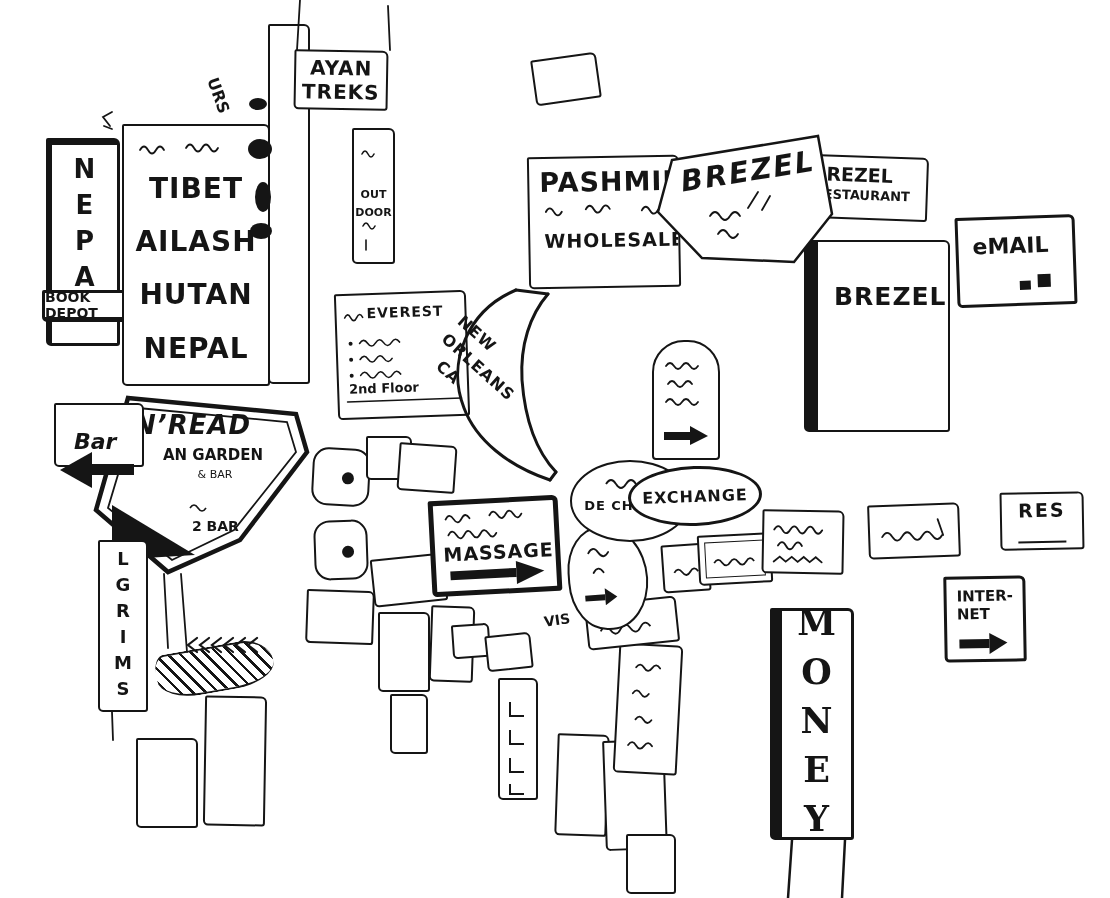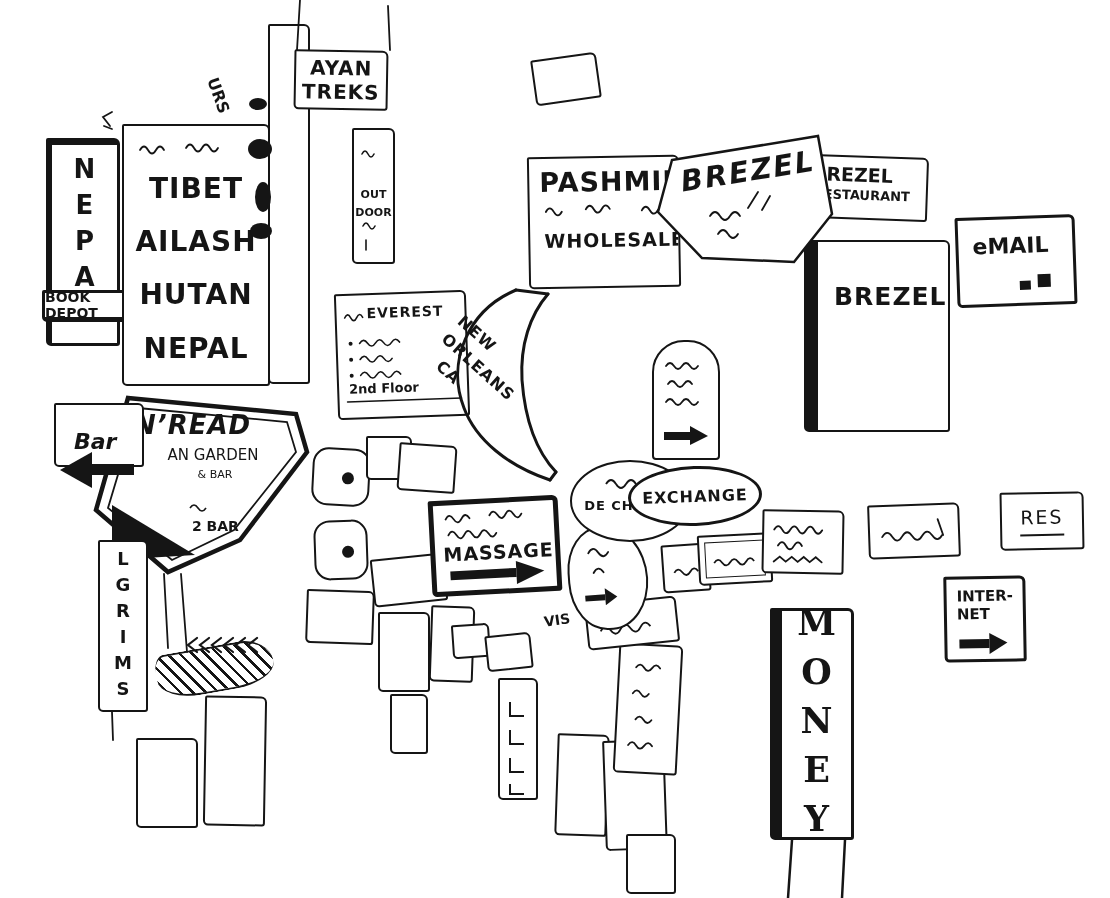--- a/index.html
+++ b/index.html
@@ -234,21 +234,21 @@
   </div>
 
   <div class="shape" style="left:90px;top:390px;width:225px;height:190px;z-index:3;">
     <svg width="225" height="190">
       <polygon points="38,8 206,24 217,62 150,150 78,182 6,120" fill="#ffffff" stroke="#151515" stroke-width="4.5"></polygon>
       <polygon points="48,18 197,32 206,62 144,140 82,170 18,118" fill="none" stroke="#151515" stroke-width="1.8"></polygon>
       <polygon points="22,115 105,165 22,170" fill="#151515"></polygon>
       <path d="M100 118 q4 -6 8 0 t8 0" stroke="#151515" stroke-width="1.6" fill="none"></path>
     </svg>
     <div class="abs" style="left:44px;top:20px;width:150px;text-align:left;font-size:26px;font-weight:800;font-style:italic;letter-spacing:1px;">N’READ</div>
-    <div class="abs" style="left:48px;top:56px;width:150px;text-align:center;font-size:15px;font-weight:400;">AN GARDEN</div>
+    <div class="abs" style="left:48px;top:56px;width:150px;text-align:center;font-size:15px;font-weight:700;">AN GARDEN</div>
     <div class="abs" style="left:60px;top:78px;width:130px;text-align:center;font-size:11px;font-weight:400;">&amp; BAR</div>
     <div class="abs" style="left:102px;top:128px;font-size:14px;font-weight:600;">2 BAR</div>
   </div>
 
   <div class="sign" style="left:54px;top:403px;width:90px;height:64px;z-index:4;">
     <div style="margin:24px 0 0 18px;font-size:22px;font-weight:600;font-style:italic;">Bar</div>
   </div>
 
   <div class="sign ctr" style="left:98px;top:540px;width:50px;height:172px;z-index:4;">
     <span class="vtext" style="font-size:18px;font-weight:700;letter-spacing:5px;">LGRIMS</span>
@@ -297,21 +297,21 @@
         <polygon points="34,60 46,69 34,77"></polygon>
       </g>
     </svg>
   </div>
 
   <div class="abs" style="left:544px;top:612px;font-size:14px;font-weight:600;transform:rotate(-8deg);">
     <span>VIS</span>
   </div>
 
   <div class="sign ctr" style="left:1000px;top:492px;width:84px;height:58px;transform:rotate(-1deg);">
-    <span style="font-size:19px;font-weight:400;letter-spacing:2px;border-bottom:2px solid var(--ink);padding-bottom:6px;">RES</span>
+    <span style="font-size:19px;font-weight:700;letter-spacing:2px;border-bottom:2px solid var(--ink);padding-bottom:20px;">RES</span>
   </div>
 
   <div class="sign" style="left:944px;top:576px;width:82px;height:86px;border-width:3px;transform:rotate(-1deg);">
     <div style="margin:8px 0 0 10px;font-size:15px;font-weight:700;">INTER-</div>
     <div style="margin:0 0 0 10px;font-size:15px;font-weight:700;">NET</div>
     <svg class="abs" width="82" height="26" style="left:0;bottom:3px;">
       <g fill="#151515">
         <rect x="12" y="9" width="30" height="9"></rect>
         <polygon points="42,3 60,13 42,24"></polygon>
       </g>

